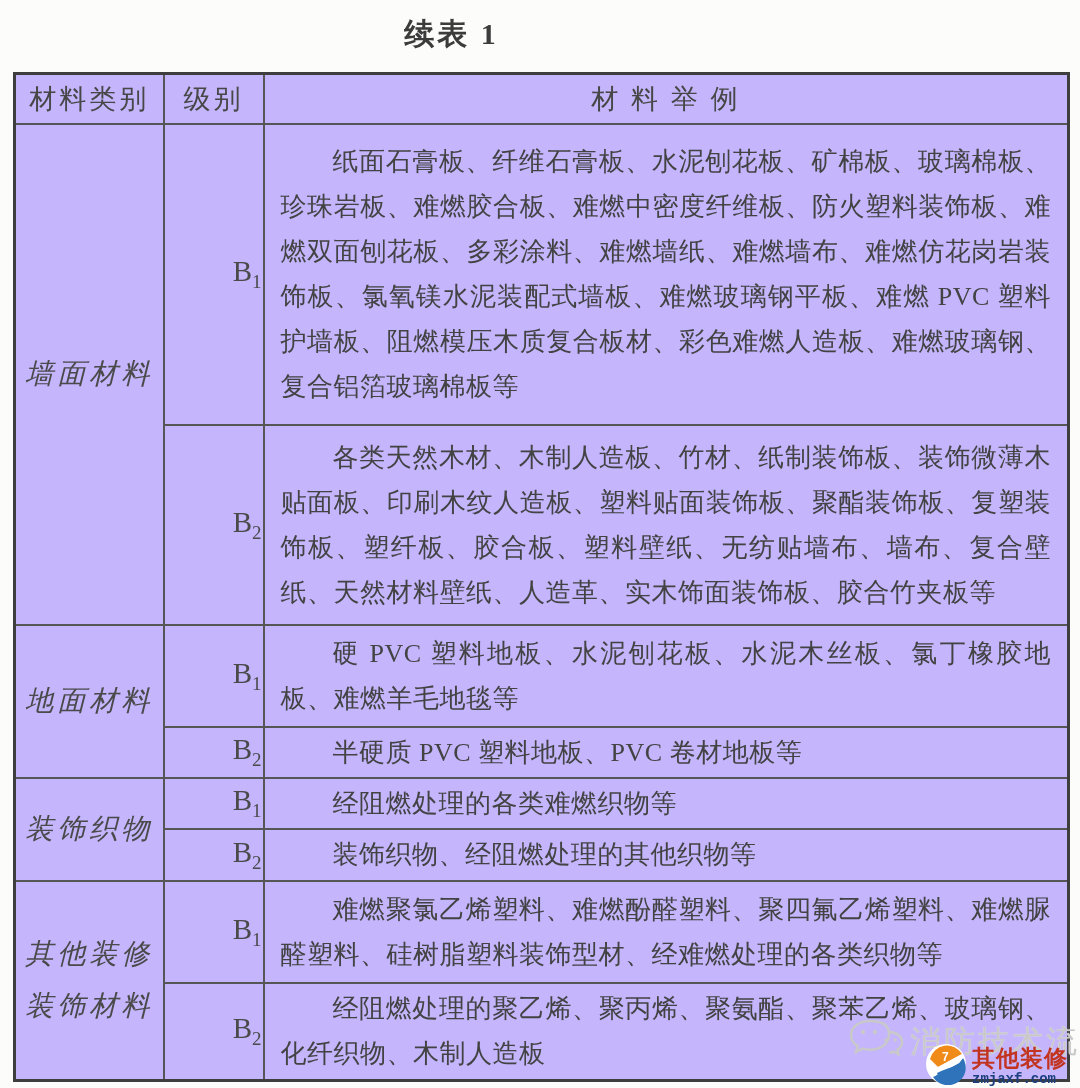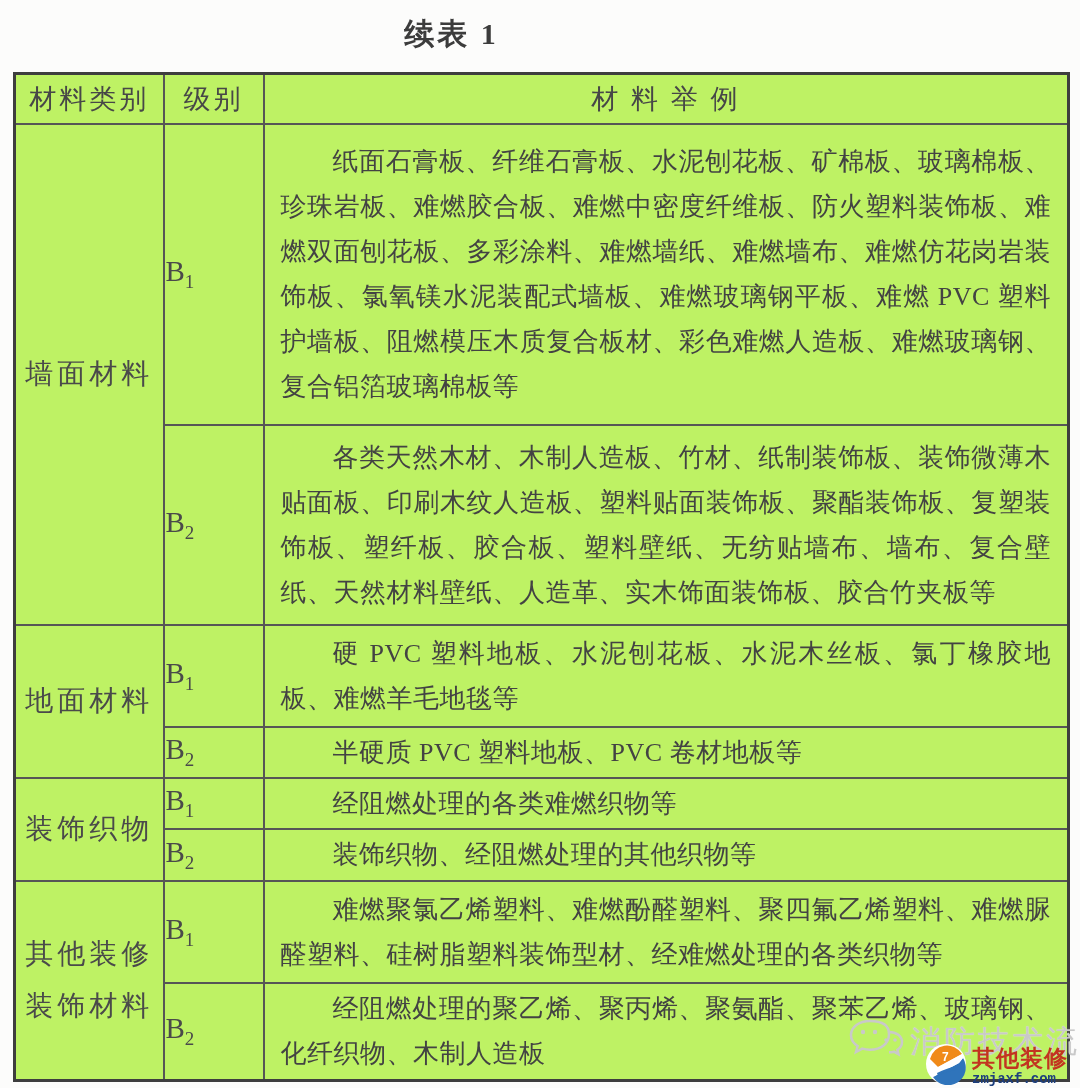--- a/index.html
+++ b/index.html
@@ -11,36 +11,36 @@
   }
   .page-title{
     position:absolute;top:14px;left:0;width:903px;
     text-align:center;font-size:30px;font-weight:bold;
     letter-spacing:3px;color:#3c3c3c;
   }
   table.doc-table{
     position:absolute;left:13px;top:72px;width:1054px;
     border-collapse:collapse;table-layout:fixed;
     border:3px solid #3e3e3e;
-    background:#bef264;
+    background:#c4b5fd;
   }
   table.doc-table td,table.doc-table th{
     border:2px solid #565656;
     vertical-align:middle;
     font-weight:normal;
   }
   th.hdr{
     font-size:27px;color:#474747;text-align:center;letter-spacing:3px;
   }
   td.category{
     font-size:28px;text-align:center;letter-spacing:4px;
-    color:#4a4a4a;white-space:pre-line;line-height:52px;
+    color:#4a4a4a;white-space:pre-line;line-height:52px;font-style:italic;
   }
   td.grade{
-    font-size:29px;text-align:left;color:#4a4a4a;
+    font-size:29px;text-align:right;color:#4a4a4a;
     font-family:"Liberation Serif","DejaVu Serif",serif;
     margin-top:39px;
   }
   td.grade sub{font-size:19px;}
   td.examples{padding:0;}
   td.examples .txt{
     padding:2px 16px 2px 16px;
     font-size:26px;line-height:45px;letter-spacing:0.5px;
     text-align:justify;text-justify:inter-character;
     text-indent:2em;color:#434343;

